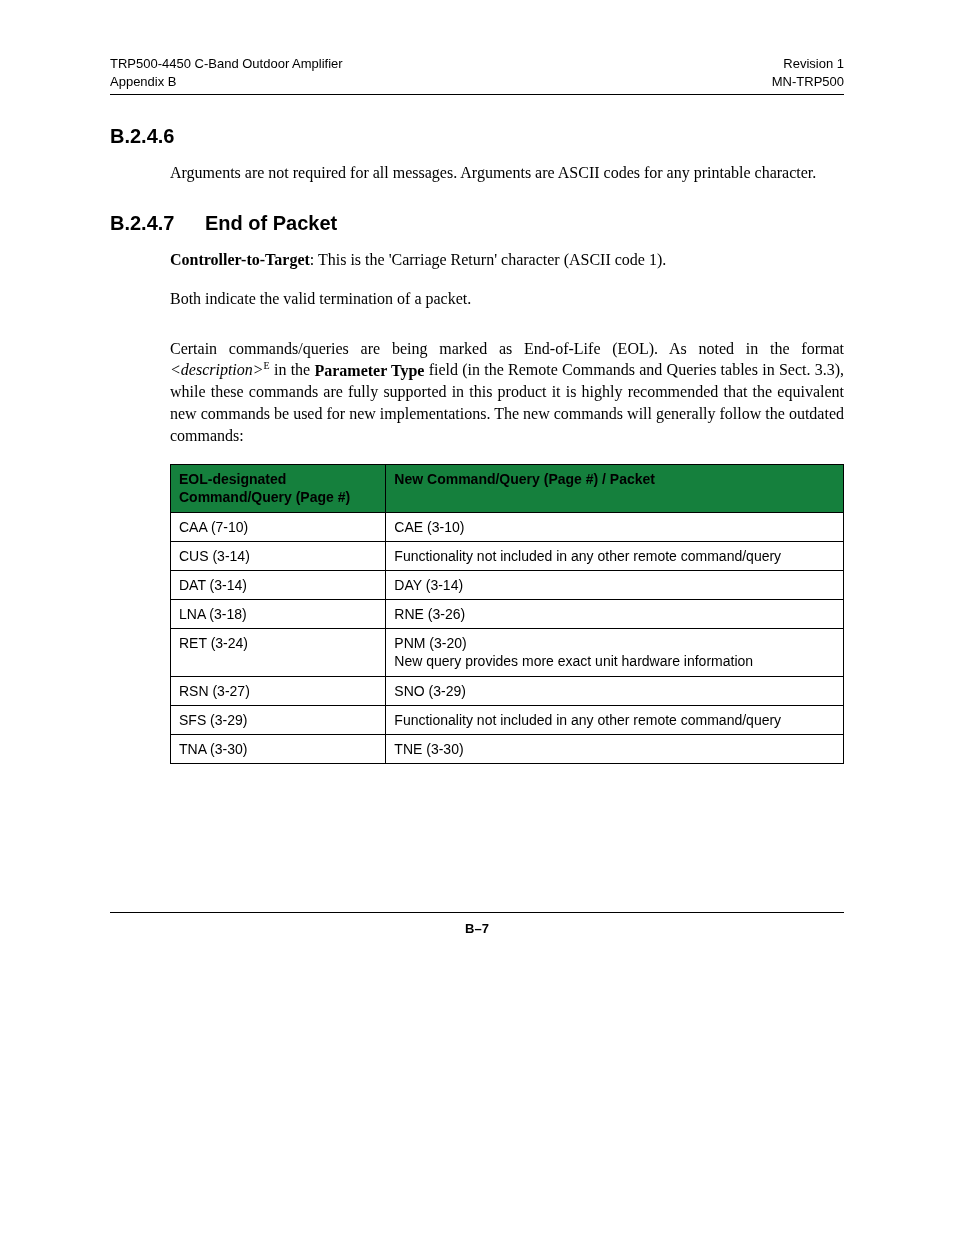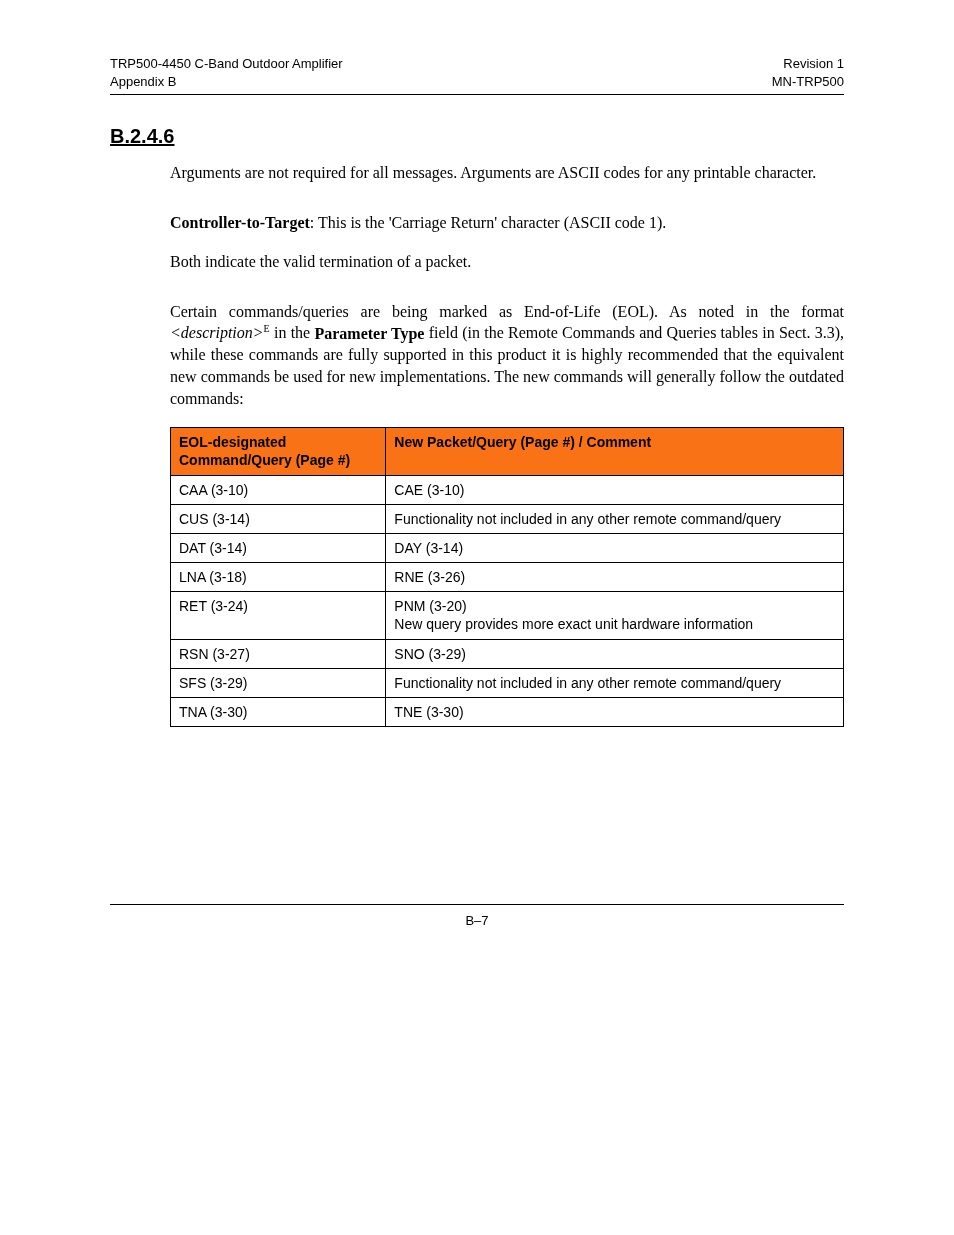--- a/index.html
+++ b/index.html
@@ -31,21 +31,20 @@
     border-top: 1.5px solid #000;
     margin: 0 0 30px 0;
   }
   .section-heading {
     font-family: Arial, Helvetica, sans-serif;
     font-weight: bold;
     font-size: 20px;
     margin: 0 0 14px 0;
     display: flex;
     gap: 15px;
-    text-decoration: underline;
   }
   .section-heading .num { min-width: 80px; }
   .body-text {
     font-size: 16px;
     line-height: 1.35;
     margin: 0 0 18px 0;
     padding-left: 60px;
   }
   .body-text.justify { text-align: justify; }
   .body-text .bold { font-weight: bold; margin-top: 30px; }
@@ -62,29 +61,30 @@
   }
   table.eol th, table.eol td {
     border: 1px solid #000;
     padding: 5px 8px;
     text-align: left;
     vertical-align: top;
     line-height: 1.3;
   }
   table.eol th {
     font-weight: bold;
-    background: #f97316;
+    background: #15803d;
   }
   table.eol th.col1 { width: 32%; }
 
   .footer {
     position: absolute;
-    bottom: 40px;
+    bottom: 32px;
     left: 110px;
     right: 110px;
+    font-weight: bold;
   }
   .hr-bot {
     border: 0;
     border-top: 1.5px solid #000;
     margin: 0 0 8px 0;
   }
   .page-num {
     text-align: center;
     font-family: Arial, Helvetica, sans-serif;
     font-size: 13px;
@@ -108,44 +108,48 @@
   <hr class="hr-top">
 
   <div class="section-block">
     <div class="section-heading">
       <span class="num">B.2.4.6</span>
     </div>
     <p class="body-text">Arguments are not required for all messages. Arguments are ASCII codes for any printable character.</p>
   </div>
 
   <div class="section-block">
+    <div class="section-heading">
+      <span class="num">B.2.4.7</span>
+      <span>End of Packet</span>
+    </div>
     <p class="body-text">
       <span class="bold">Controller-to-Target</span><span>: This is the 'Carriage Return' character (ASCII code 1).</span>
     </p>
     <p class="body-text">Both indicate the valid termination of a packet.</p>
   </div>
 
   <div class="section-block">
     <p class="body-text justify">
       <span>Certain commands/queries are being marked as End-of-Life (EOL). As noted in the format </span><span class="ital">&lt;description&gt;</span><span class="sup">E</span><span> in the </span><span class="bold">Parameter Type</span><span> field (in the Remote Commands and Queries tables in Sect. 3.3), while these commands are fully supported in this product it is highly recommended that the equivalent new commands be used for new implementations. The new commands will generally follow the outdated commands:</span>
     </p>
 
     <table class="eol">
       <thead>
         <tr>
           <th class="col1">
             <span>EOL-designated</span><br>
             <span>Command/Query (Page #)</span>
           </th>
-          <th>New Packet/Query (Page #) / Comment</th>
+          <th>New Command/Query (Page #) / Packet</th>
         </tr>
       </thead>
       <tbody>
           <tr>
-            <td>CAA (3-10)</td>
+            <td>CAA (7-10)</td>
             <td>CAE (3-10)</td>
           </tr>
           <tr>
             <td>CUS (3-14)</td>
             <td>Functionality not included in any other remote command/query</td>
           </tr>
           <tr>
             <td>DAT (3-14)</td>
             <td>DAY (3-14)</td>
           </tr>

